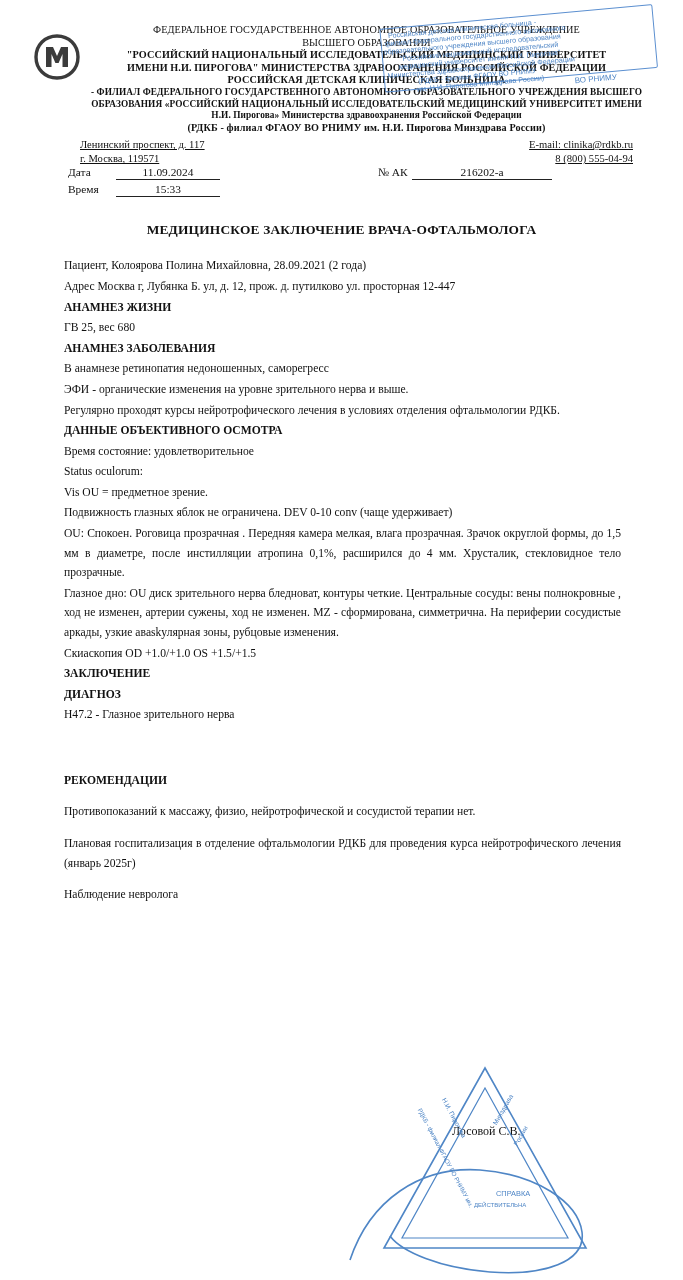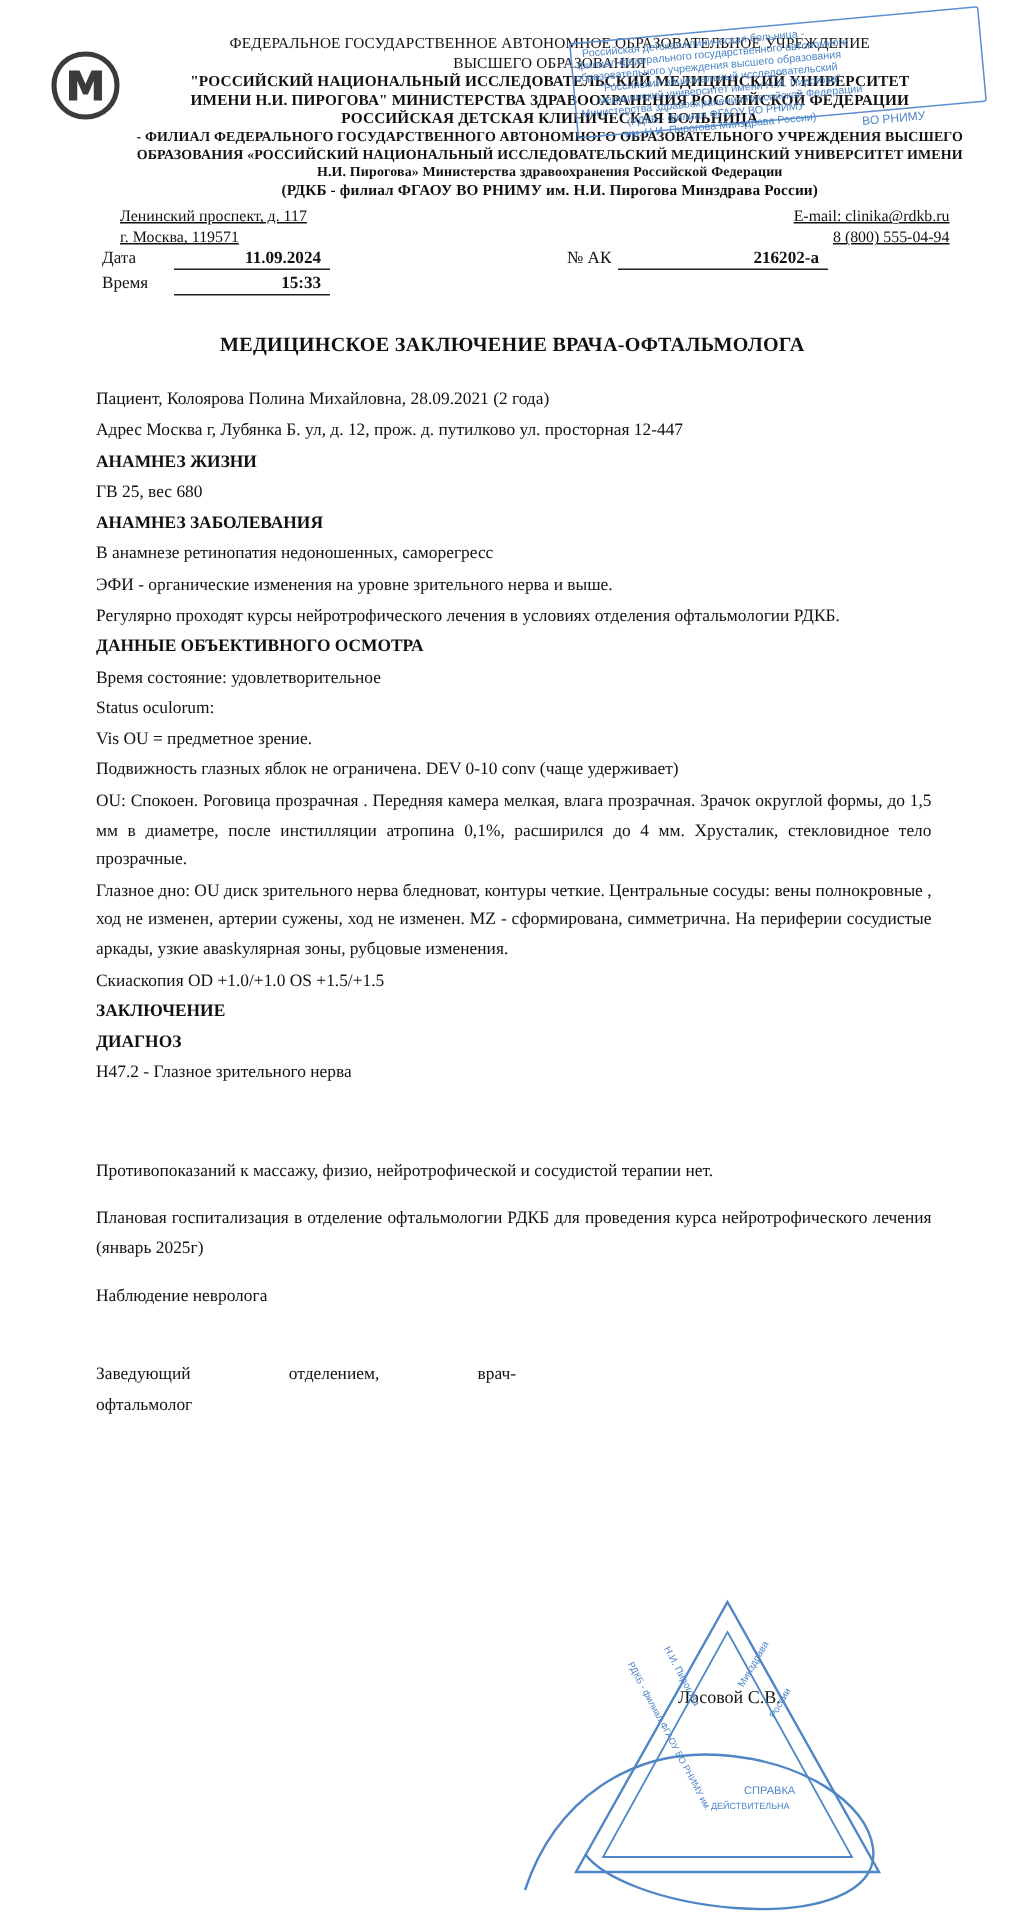--- a/index.html
+++ b/index.html
@@ -94,24 +94,24 @@
     font-size: 11.4px;
   }
   .meta-col { }
   .meta-row {
     display: flex;
     align-items: baseline;
     margin-bottom: 3px;
   }
   .meta-label { width: 48px; }
   .meta-val {
-    font-weight: bold;
+    font-weight: normal;
     border-bottom: 1px solid #222;
     min-width: 92px;
-    text-align: right;
+    text-align: center;
     padding: 0 6px 1px 6px;
   }
   .meta-right {
     margin-left: 158px;
   }
   .meta-right .meta-label { width: 34px; }
   .meta-right .meta-val { min-width: 128px; }
 
   
   .doc-title {
@@ -284,33 +284,26 @@
     <p class="just">Глазное дно: OU диск зрительного нерва бледноват,  контуры четкие.  Центральные сосуды: вены полнокровные , ход не изменен, артерии сужены, ход не изменен.  MZ - сформирована, симметрична.  На периферии сосудистые аркады, узкие авaskулярная зоны, рубцовые изменения.</p>
     <p>Скиаскопия OD +1.0/+1.0  OS  +1.5/+1.5</p>
 
     <p class="sec">ЗАКЛЮЧЕНИЕ</p>
 
     <p class="sec">ДИАГНОЗ</p>
     <p>H47.2 - Глазное зрительного нерва</p>
   </div>
 
   <div class="recs">
+    <p class="sec">РЕКОМЕНДАЦИИ</p>
     <p>Противопоказаний к массажу, физио, нейротрофической и сосудистой терапии нет.</p>
     <p class="just">Плановая госпитализация в отделение офтальмологии РДКБ для проведения курса нейротрофического лечения (январь 2025г)</p>
     <p>Наблюдение невролога</p>
   </div>
 
-  <div class="sign">
-    <div class="sign-row">
-      <span>Заведующий</span>
-      <span>отделением,</span>
-      <span>врач-</span>
-    </div>
-    <div>офтальмолог</div>
-  </div>
 
   <div class="sign-name">Лосовой С.В.</div>
 
   <div class="stamp-bottom">
     <svg class="tri" width="215" height="215" viewBox="0 0 215 215" aria-hidden="true">
       <polygon points="107,6 208,186 6,186" fill="none" stroke="#4f86c6" stroke-width="1.6"></polygon>
       <polygon points="107,26 190,176 24,176" fill="none" stroke="#4f86c6" stroke-width="1.2"></polygon>
     </svg>
     <div class="st" style="left:54px; top:52px; transform:rotate(62deg);">Н.И. Пирогова</div>
     <div class="st" style="left:108px; top:44px; transform:rotate(-60deg);">Минздрава</div>

